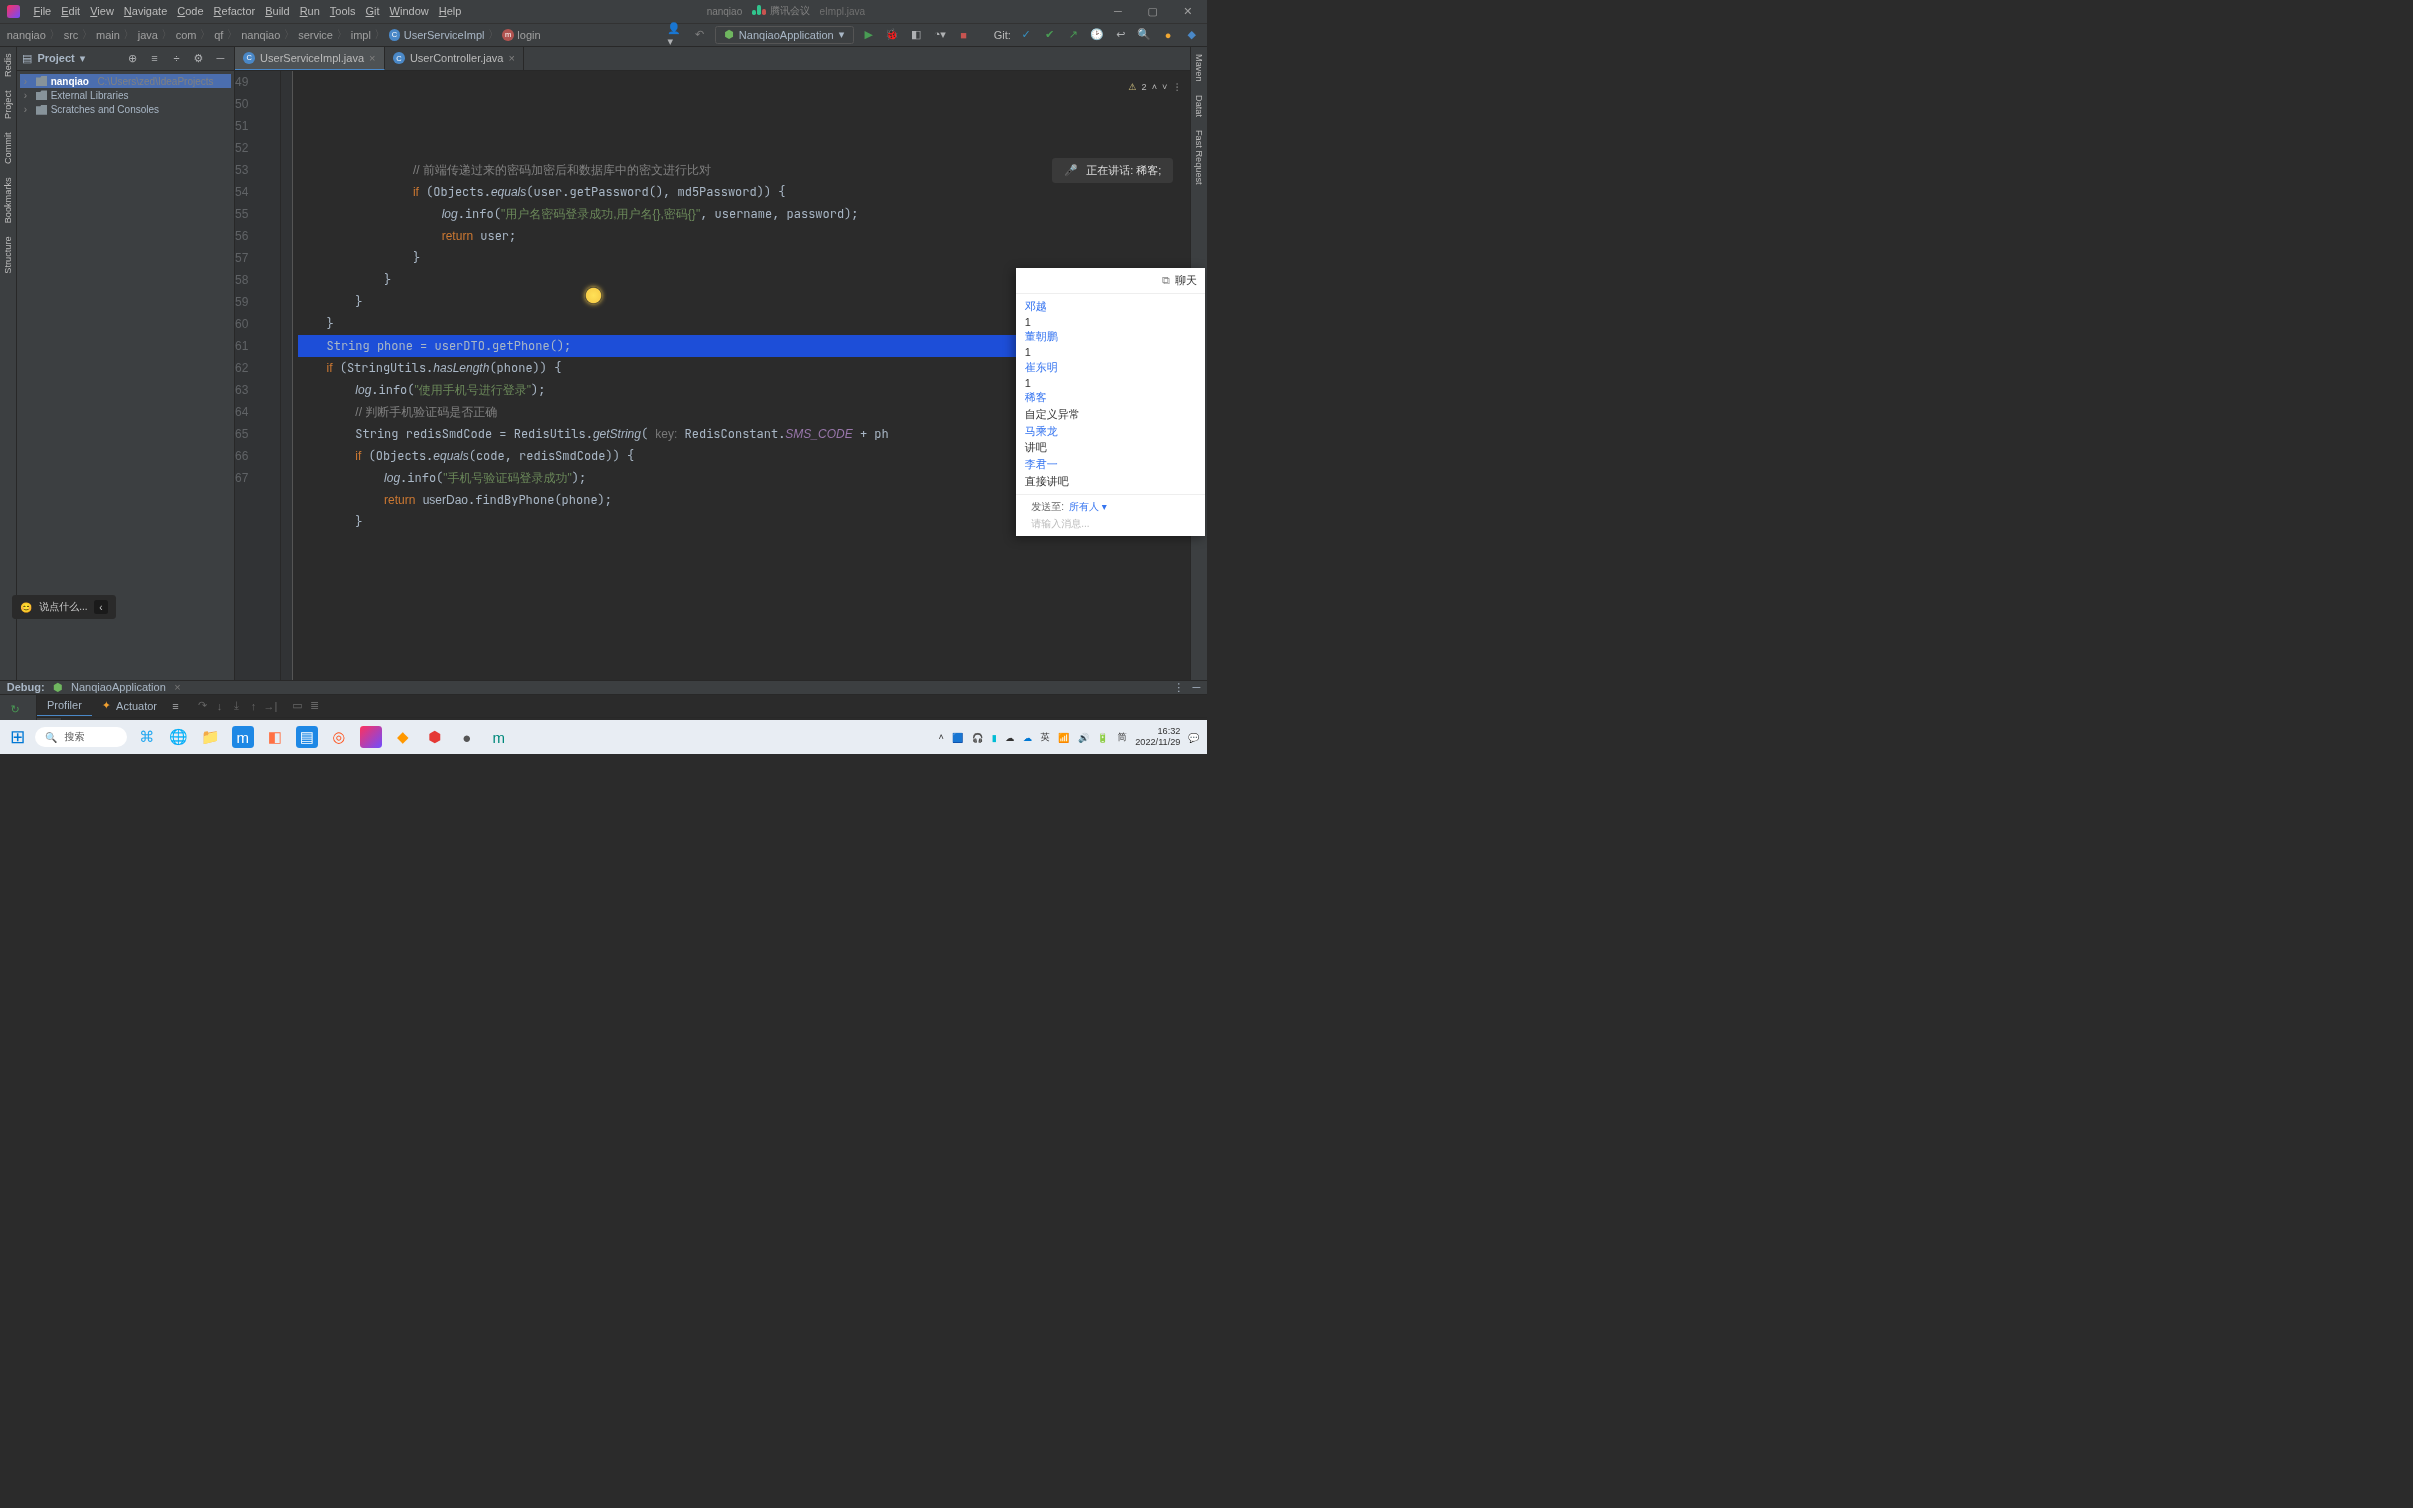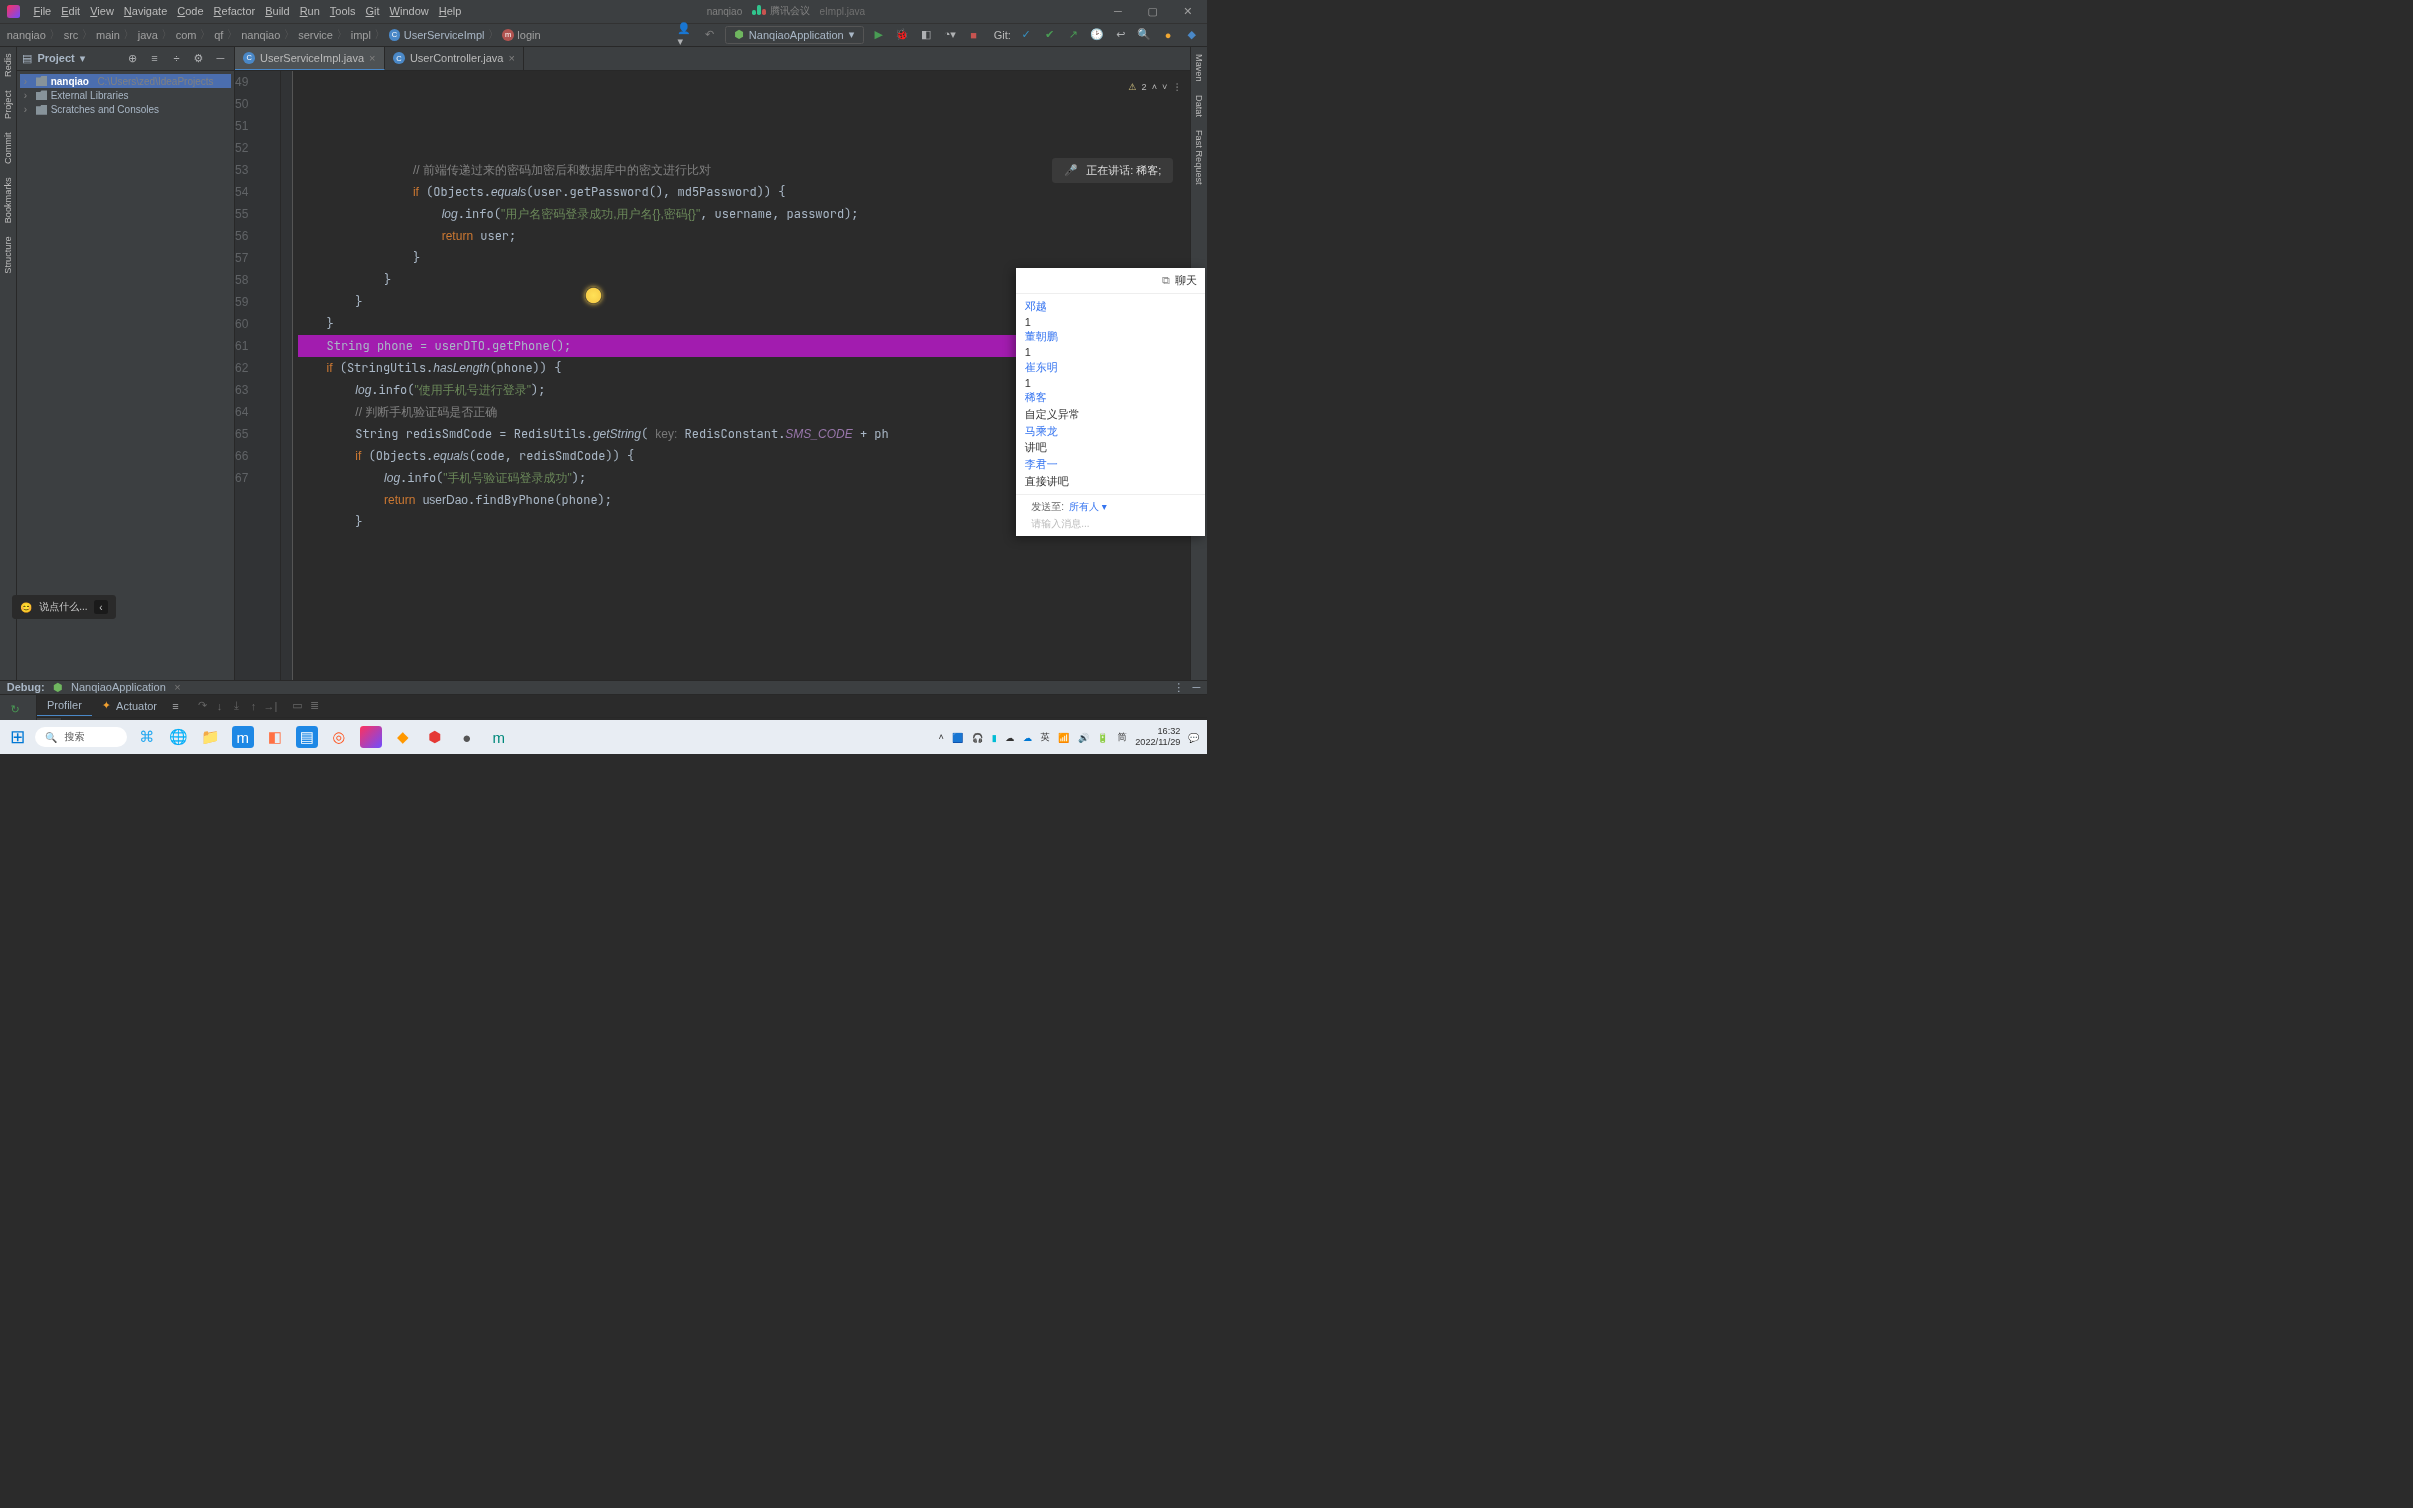--- a/index.html
+++ b/index.html
@@ -50,21 +50,21 @@
 .tab.active { background: #4e5254; border-bottom: 1.7px solid #4a88c7; }
 .tab-x { color: #808080; }
 .class-icon { width: 11.7px; height: 11.7px; border-radius: 50%; background: #4a88c7; color: white; font-size: 7.5px; display: flex; align-items: center; justify-content: center; }
 .method-icon { width: 11.7px; height: 11.7px; border-radius: 50%; background: #b05350; color: white; font-size: 7.5px; display: flex; align-items: center; justify-content: center; }
 
 .code-wrap { flex: 1; display: flex; overflow: hidden; font-family: Consolas, monospace; font-size: 12px; line-height: 22px; }
 .linenums { width: 46px; background: #313335; color: #606366; text-align: left; padding: 0 10px 0 0; border-right: 0.8px solid #282828; }
 .fold-gutter { width: 11.7px; background: #313335; border-right: 0.8px solid #555; position: relative; }
 .code { flex: 1; padding-left: 5px; white-space: pre; position: relative; }
 .code .line { height: 22px; }
-.hl-line { background: #a21caf; }
+.hl-line { background: #1d4ed8; }
 .kw { color: #cc7832; }
 .str { color: #6a8759; }
 .com { color: #808080; }
 .it { font-style: italic; }
 .param-hint { color: #787878; }
 .const-ref { color: #9876aa; font-style: italic; }
 
 .inspections { position: absolute; top: 5px; right: 8.4px; display: flex; gap: 5px; align-items: center; font-size: 9.2px; color: #bbb; }
 .warn-badge { color: #c9ba7c; }
 
@@ -186,21 +186,21 @@
     <div class="run-config">
       <span style="color:#6fb65f">⬢</span>
       <span>NanqiaoApplication</span>
       <span>▾</span>
     </div>
     <span class="icon-btn green">▶</span>
     <span class="icon-btn green">🐞</span>
     <span class="icon-btn">◧</span>
     <span class="icon-btn">◔▾</span>
     <span class="icon-btn red">■</span>
-    <span style="color:#bbb;margin-left:5px">Git:</span>
+    <span style="color:#bbb;margin-left:15px">Git:</span>
     <span class="icon-btn blue-check">✓</span>
     <span class="icon-btn green">✔</span>
     <span class="icon-btn" style="color:#499c54">↗</span>
     <span class="icon-btn">🕑</span>
     <span class="icon-btn">↩</span>
     <span class="icon-btn">🔍</span>
     <span class="icon-btn orange">●</span>
     <span class="icon-btn" style="color:#4a88c7">◆</span>
   </div>
 </div>

